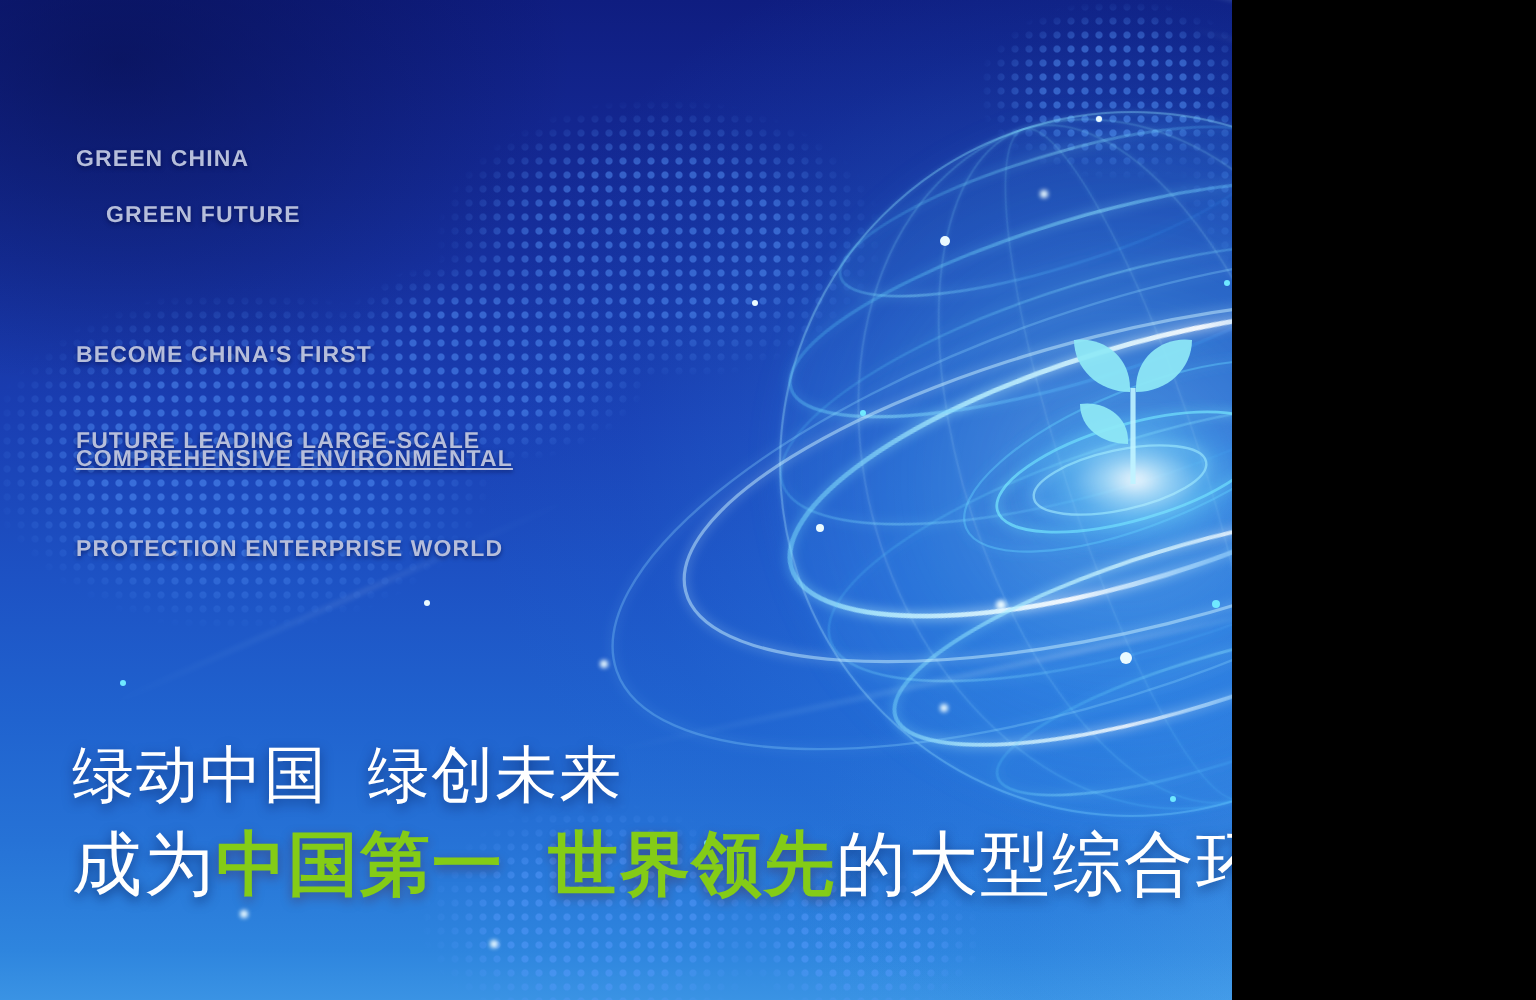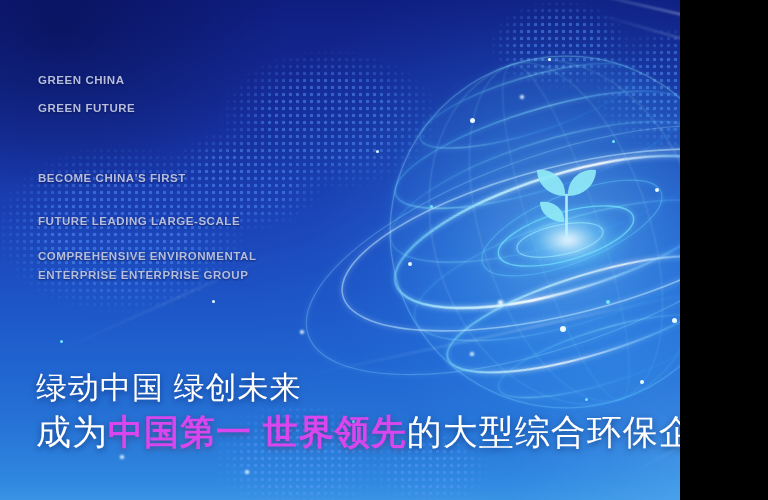--- a/index.html
+++ b/index.html
@@ -2,21 +2,21 @@
 <html><head>
 <meta charset="utf-8">
 <style>
   html, body {
     margin: 0;
     padding: 0;
     background: #000;
   }
   #stage {
     position: relative;
-    width: 680px;
+    width: 616px;
     height: 500px;
     overflow: hidden;
     font-family: "Liberation Sans", sans-serif;
     background: #101f86;
   }
 
   
   .bg-base {
     position: absolute;
     inset: 0;
@@ -151,25 +151,26 @@
     text-shadow: 0 1px 2px rgba(3,10,60,0.55);
   }
 
   .cn-line {
     position: absolute;
     left: 36px;
     white-space: nowrap;
     color: #ffffff;
     font-weight: 300;
     text-shadow: 0 2px 6px rgba(4,16,70,0.55);
+    font-family: Liberation Mono, monospace;
   }
   .cn-1 { top: 367px; font-size: 31px; letter-spacing: 1px; }
   .cn-2 { top: 409px; font-size: 35px; letter-spacing: 1px; }
   .cn-2 .hl {
-    color: #d946ef;
+    color: #84cc16;
     font-weight: 700;
     text-shadow: 0 2px 6px rgba(90,0,0,0.35);
   }
   .cn-2 .plain { font-weight: 300; }
 </style>
 </head>
 <body>
 
 <div id="stage">
 
@@ -287,25 +288,25 @@
     <div class="dot cy" style="left:60px;top:340px;width:3px;height:3px;"></div>
     <div class="dot soft" style="left:690px;top:60px;width:5px;height:5px;"></div>
     <div class="dot" style="left:548px;top:58px;width:3px;height:3px;"></div>
     <div class="dot cy" style="left:352px;top:420px;width:3px;height:3px;"></div>
     <div class="dot soft" style="left:245px;top:470px;width:4px;height:4px;"></div>
   </div>
 
   <div class="txt-layer">
 
     <div class="en-small" style="top:74px;">GREEN CHINA</div>
-    <div class="en-small" style="top:102px;">GREEN FUTURE</div>
+    <div class="en-small" style="top:102px;margin-left:15px;">GREEN FUTURE</div>
 
     <div class="en-small" style="top:172px;">BECOME CHINA'S FIRST</div>
     <div class="en-small" style="top:215px;">FUTURE LEADING LARGE-SCALE</div>
-    <div class="en-small" style="top:250px;">COMPREHENSIVE ENVIRONMENTAL</div>
-    <div class="en-small" style="top:269px;">ENTERPRISE ENTERPRISE GROUP</div>
+    <div class="en-small" style="top:224px;text-decoration:underline;">COMPREHENSIVE ENVIRONMENTAL</div>
+    <div class="en-small" style="top:269px;">PROTECTION ENTERPRISE WORLD</div>
 
     <div class="cn-line cn-1">绿动中国 绿创未来</div>
 
     <div class="cn-line cn-2"><span class="plain">成为</span><span class="hl">中国第一 世界领先</span><span class="plain">的大型综合环保企业集团</span></div>
 
   </div>
 </div>
 
 </body></html>

